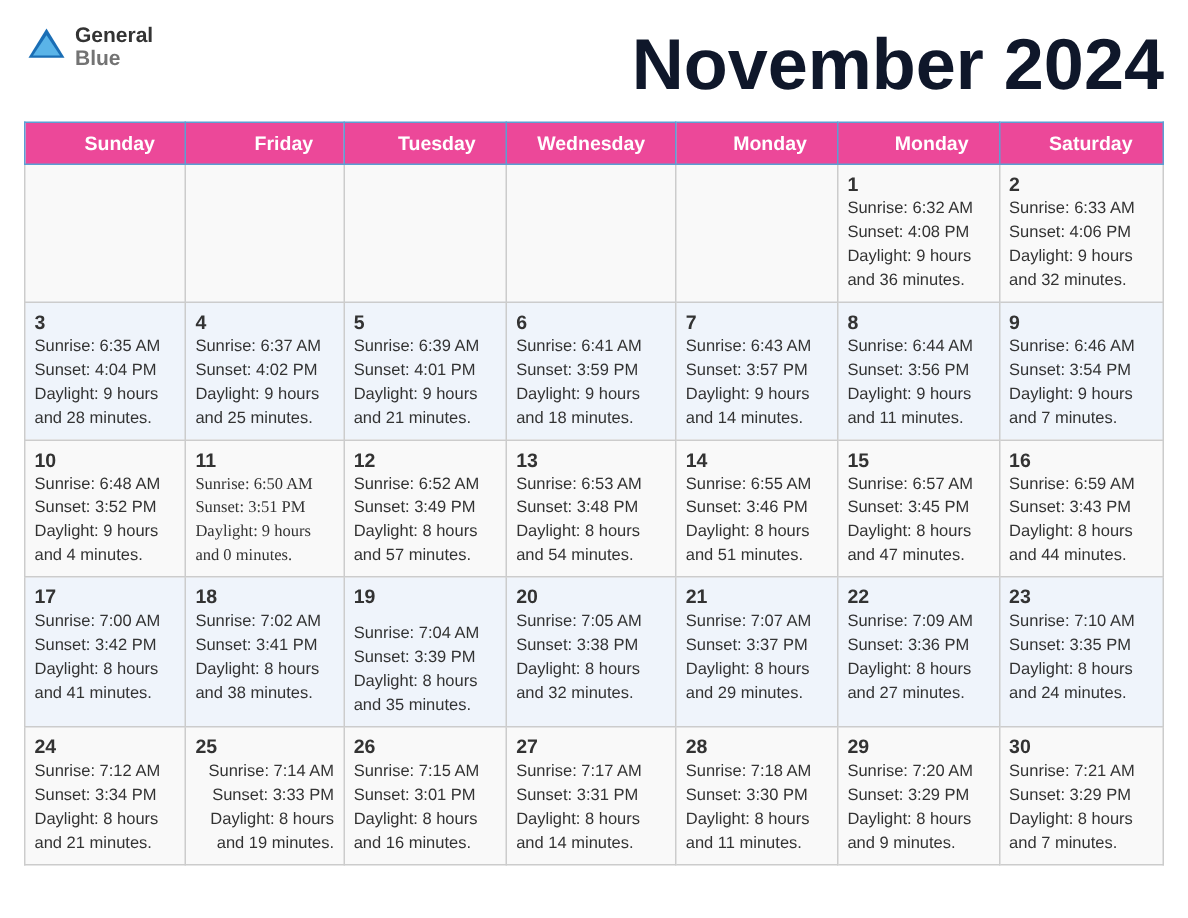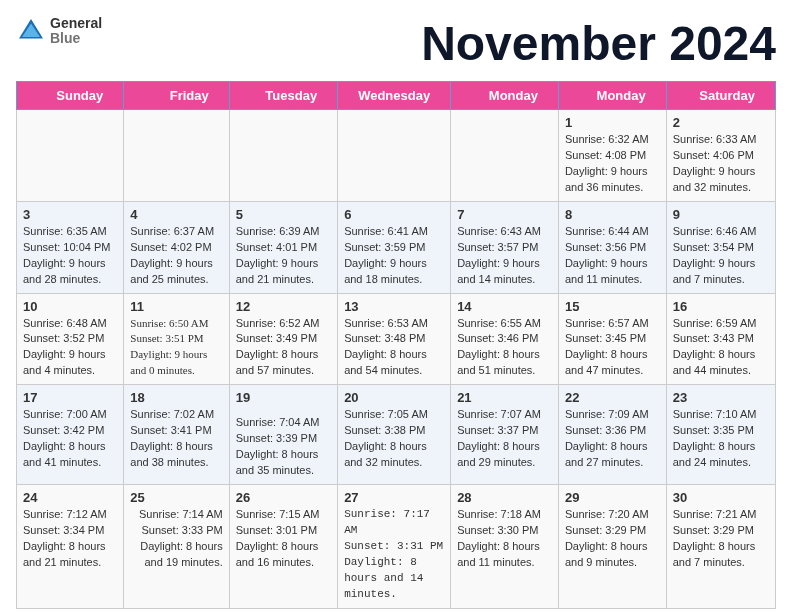--- a/index.html
+++ b/index.html
@@ -135,21 +135,21 @@
           <span class="day-num">2</span>
           <div class="day-info" style="white-space: pre-line;">Sunrise: 6:33 AM
 Sunset: 4:06 PM
 Daylight: 9 hours and 32 minutes.</div>
         </td>
       </tr>
       <tr>
         <td>
           <span class="day-num">3</span>
           <div class="day-info" style="white-space: pre-line;">Sunrise: 6:35 AM
-Sunset: 10:04 PM
+Sunset: 4:04 PM
 Daylight: 9 hours and 28 minutes.</div>
         </td>
         <td>
           <span class="day-num">4</span>
           <div class="day-info" style="white-space: pre-line;">Sunrise: 6:37 AM
 Sunset: 4:02 PM
 Daylight: 9 hours and 25 minutes.</div>
         </td>
         <td>
           <span class="day-num">5</span>
@@ -284,21 +284,21 @@
 Daylight: 8 hours and 19 minutes.</div>
         </td>
         <td>
           <span class="day-num">26</span>
           <div class="day-info" style="white-space: pre-line;">Sunrise: 7:15 AM
 Sunset: 3:01 PM
 Daylight: 8 hours and 16 minutes.</div>
         </td>
         <td>
           <span class="day-num">27</span>
-          <div class="day-info" style="white-space: pre-line; font-family: Liberation Mono, monospace;">Sunrise: 7:17 AM
+          <div class="day-info" style="white-space: pre-line;">Sunrise: 7:17 AM
 Sunset: 3:31 PM
 Daylight: 8 hours and 14 minutes.</div>
         </td>
         <td>
           <span class="day-num">28</span>
           <div class="day-info" style="white-space: pre-line;">Sunrise: 7:18 AM
 Sunset: 3:30 PM
 Daylight: 8 hours and 11 minutes.</div>
         </td>
         <td>

